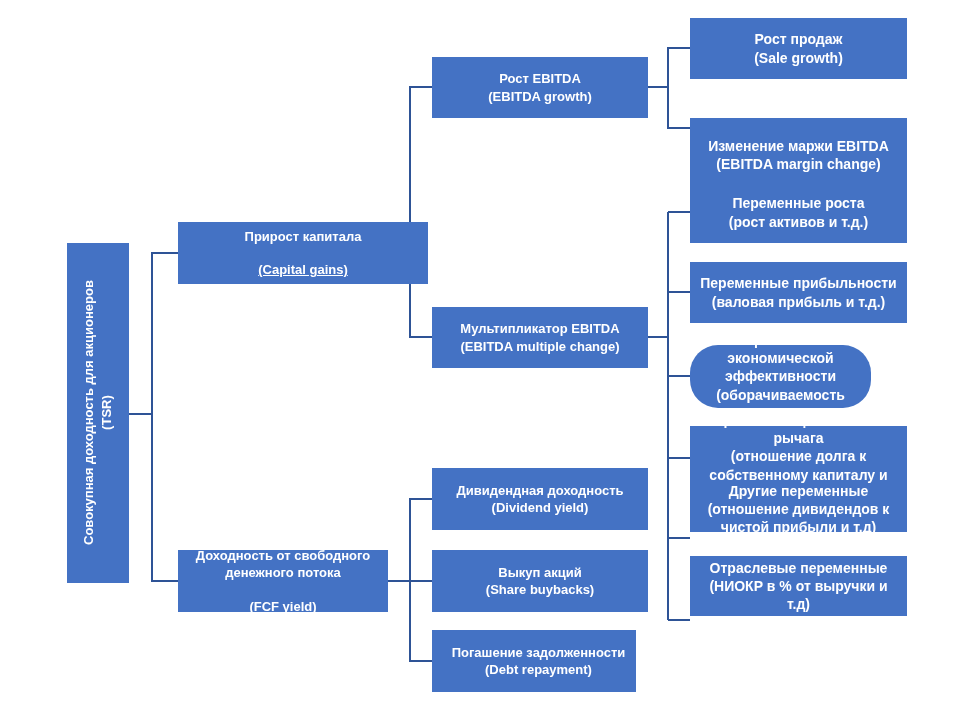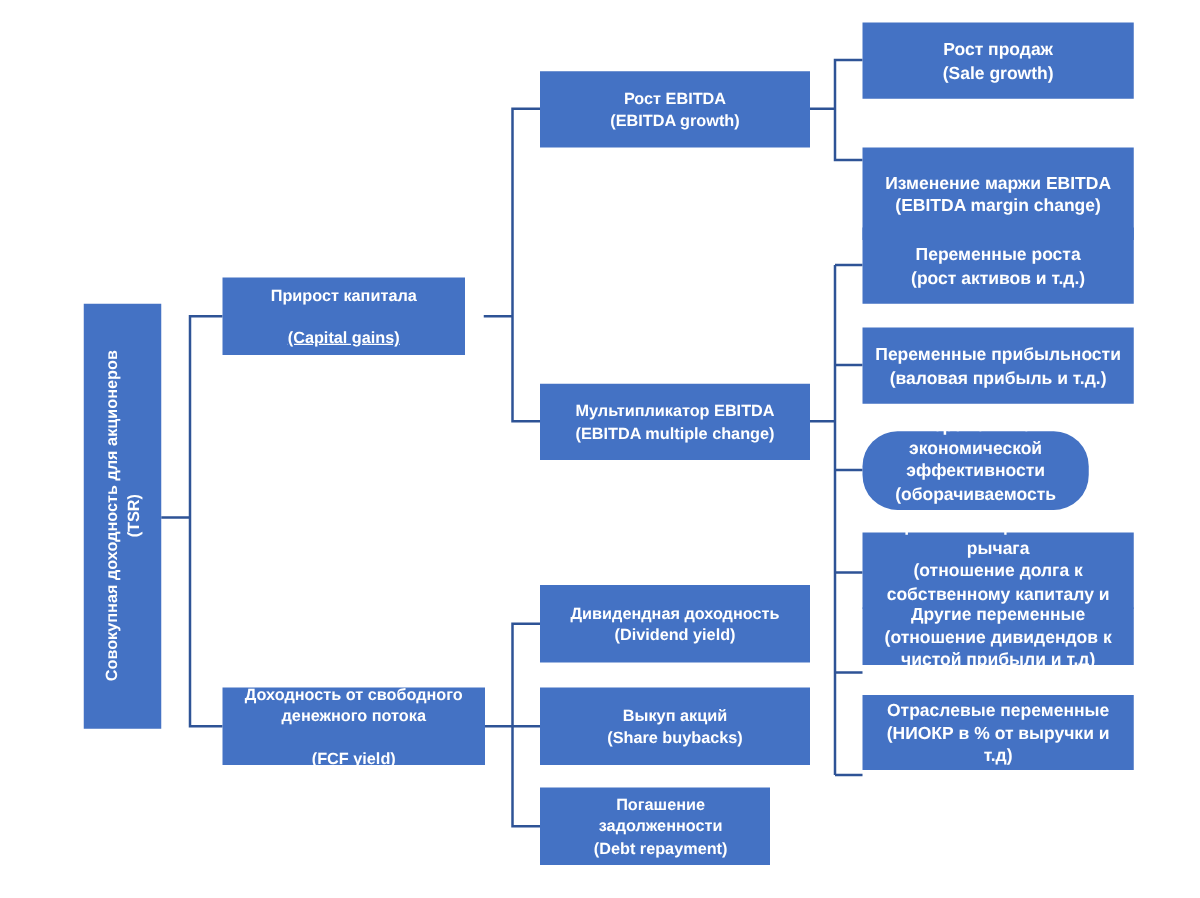--- a/index.html
+++ b/index.html
@@ -48,21 +48,21 @@
     <path d="M648 337 H668 M668 212 V620 M668 212 H690 M668 292 H690 M668 376 H690 M668 458 H690 M668 538 H690 M668 620 H690" fill="none" stroke-width="2" stroke="#2E5396"></path>
   </svg>
 
   <div class="node vbox" style="left:67px;top:243px;width:62px;height:340px;">
     <div class="vtext">
       <span class="line1">Совокупная доходность для акционеров</span>
       <span class="line2">(TSR)</span>
     </div>
   </div>
 
-  <div class="node lvl23 gap" style="left:178px;top:222px;width:194px;height:62px;">
+  <div class="node lvl23 gap" style="left:178px;top:222px;width:250px;height:62px;">
     <span class="line1">Прирост капитала</span>
     <span class="line2">(Capital gains)</span>
   </div>
 
   <div class="node lvl23 gap" style="left:178px;top:550px;width:210px;height:62px;">
     <span class="line1">Доходность от свободного денежного потока</span>
     <span class="line2">(FCF yield)</span>
   </div>
 
   <div class="node lvl23" style="left:432px;top:57px;width:216px;height:61px;">
@@ -78,21 +78,21 @@
   <div class="node lvl23" style="left:432px;top:468px;width:216px;height:62px;text-align:center;">
     <span class="line1">Дивидендная доходность</span>
     <span class="line2">(Dividend yield)</span>
   </div>
 
   <div class="node lvl23" style="left:432px;top:550px;width:216px;height:62px;text-align:right;">
     <span class="line1">Выкуп акций</span>
     <span class="line2">(Share buybacks)</span>
   </div>
 
-  <div class="node lvl23" style="left:432px;top:630px;width:184px;height:62px;padding-left:19px;">
+  <div class="node lvl23" style="left:432px;top:630px;width:204px;height:62px;padding-left:19px;">
     <span class="line1">Погашение задолженности</span>
     <span class="line2">(Debt repayment)</span>
   </div>
 
   <div class="node lvl4" style="left:690px;top:18px;width:217px;height:61px;">
     <span class="line1">Рост продаж</span>
     <span class="line2">(Sale growth)</span>
   </div>
 
   <div class="node lvl4" style="left:690px;top:100px;width:217px;height:74px;margin-top:18px;">

